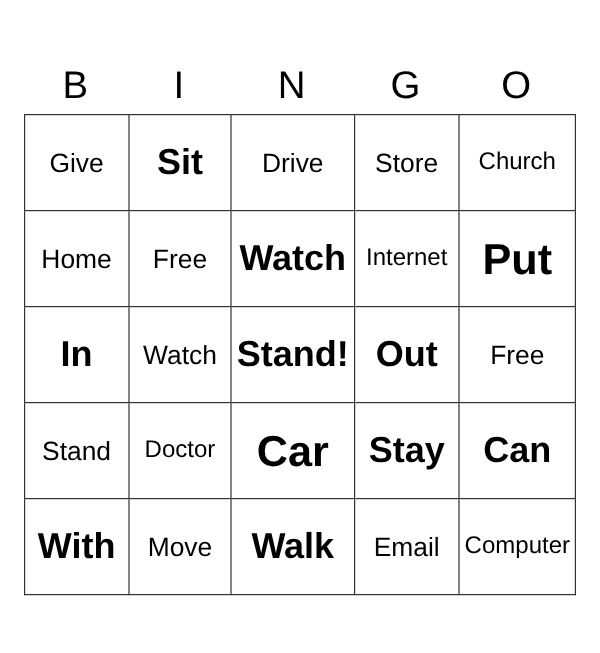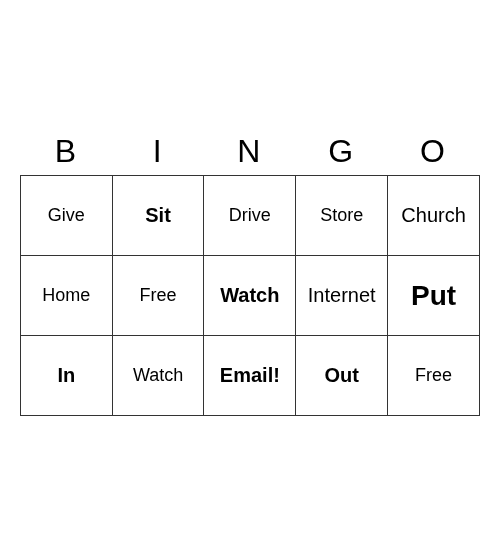--- a/index.html
+++ b/index.html
@@ -38,30 +38,30 @@
       font-weight: normal;
       height: 48px;
       letter-spacing: 2px;
     }
 
     .cell-small {
       font-size: 20px;
     }
 
     .cell-medium {
-      font-size: 18px;
+      font-size: 22px;
     }
 
     .cell-large {
-      font-size: 20px;
+      font-size: 30px;
       font-weight: bold;
     }
 
     .cell-xlarge {
-      font-size: 28px;
+      font-size: 36px;
       font-weight: bold;
     }
   </style>
 </head>
 <body>
 
 <table class="bingo-card">
   <thead>
     <tr id="header-row">
         <th>B</th>
@@ -82,18 +82,32 @@
       <tr>
         <td class="cell-medium">Home</td>
         <td class="cell-medium">Free</td>
         <td class="cell-large">Watch</td>
         <td class="cell-small">Internet</td>
         <td class="cell-xlarge">Put</td>
       </tr>
       <tr>
         <td class="cell-large">In</td>
         <td class="cell-medium">Watch</td>
-        <td class="cell-large">Email!</td>
+        <td class="cell-large">Stand!</td>
         <td class="cell-large">Out</td>
         <td class="cell-medium">Free</td>
+      </tr>
+      <tr>
+        <td class="cell-medium">Stand</td>
+        <td class="cell-small">Doctor</td>
+        <td class="cell-xlarge">Car</td>
+        <td class="cell-large">Stay</td>
+        <td class="cell-large">Can</td>
+      </tr>
+      <tr>
+        <td class="cell-large">With</td>
+        <td class="cell-medium">Move</td>
+        <td class="cell-large">Walk</td>
+        <td class="cell-medium">Email</td>
+        <td class="cell-small">Computer</td>
       </tr>
     </tbody>
 </table>
 
 </body></html>

